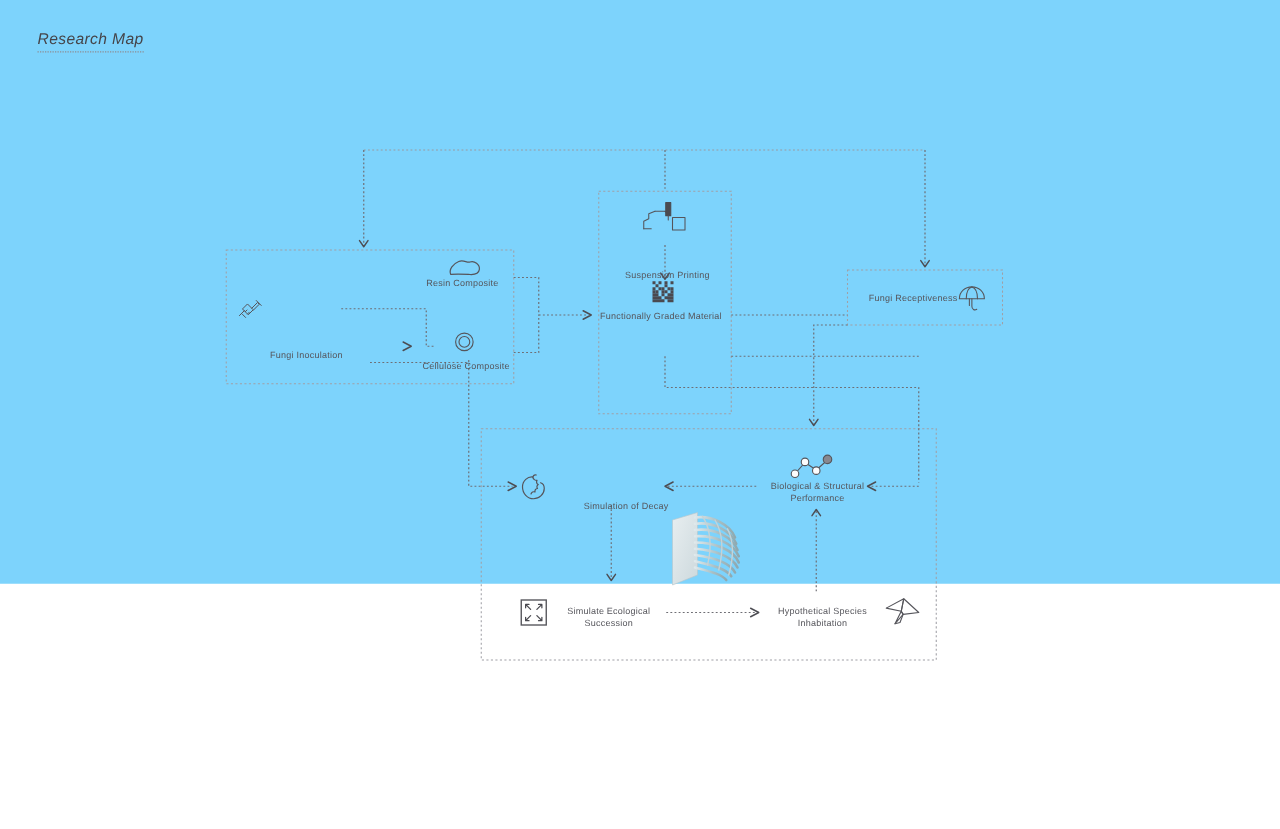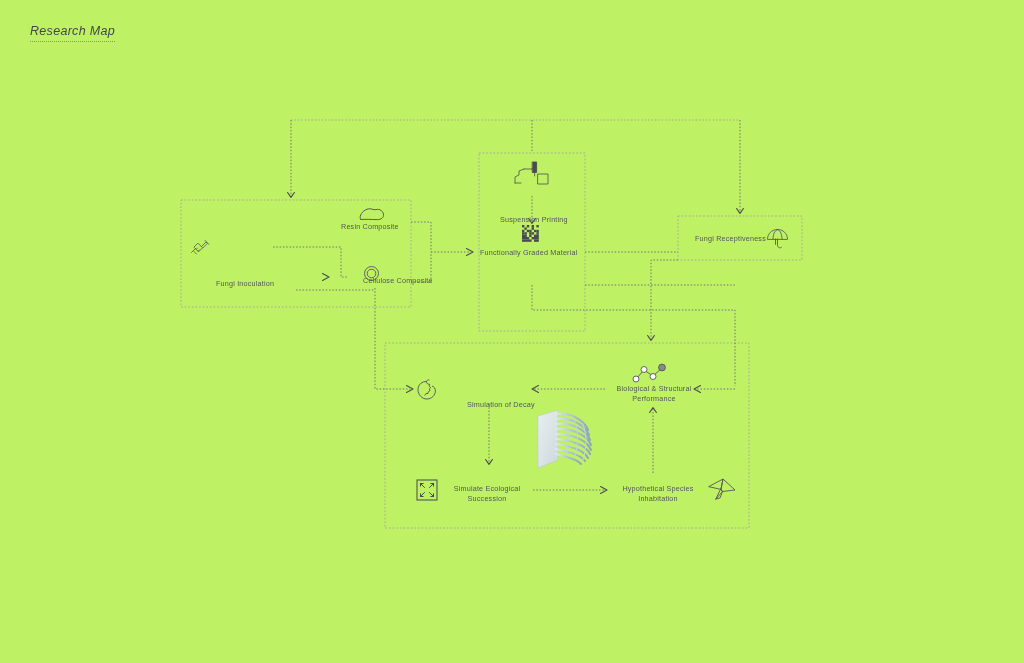--- a/index.html
+++ b/index.html
@@ -10,22 +10,22 @@
   body {
     width: 1024px;
     height: 663px;
     font-family: "Liberation Sans", sans-serif;
     color: #5a5a5f;
     overflow: hidden;
   }
   #canvas {
     position: relative;
     width: 1024px;
-    height: 663px;
-    background: #bef264;
+    height: 467px;
+    background: #7dd3fc;
   }
   #svg-layer {
     position: absolute;
     left: 0;
     top: 0;
     width: 1024px;
     height: 663px;
   }
 
   
@@ -315,21 +315,21 @@
         <path d="M42,8 C48,18 49,32 45,48"></path>
         <path d="M52,15 C57,25 57,38 53,52"></path>
       </g>
     </svg>
   </div>
 
   <div class="node" style="left:216px; top:243px;margin-top:36px;">Fungi Inoculation</div>
 
   <div class="node" style="left:341px; top:222px;">Resin Composite</div>
 
-  <div class="node" style="left:338px; top:276px;margin-left:25px;">Cellulose Composite</div>
+  <div class="node" style="left:338px; top:288px;">Cellulose Composite</div>
 
   <div class="node" style="left:500px; top:183px;margin-top:32px;">Suspension Printing</div>
 
   <div class="node" style="left:480px; top:248px;">Functionally Graded Material</div>
 
   <div class="node" style="left:695px; top:234px;">Fungi Receptiveness</div>
 
   <div class="node" style="left:443px; top:400px;margin-left:24px;">Simulation of Decay</div>
 
   <div class="node two-line center" style="left:608px; top:384px; width:92px;">Biological &amp; Structural Performance</div>

